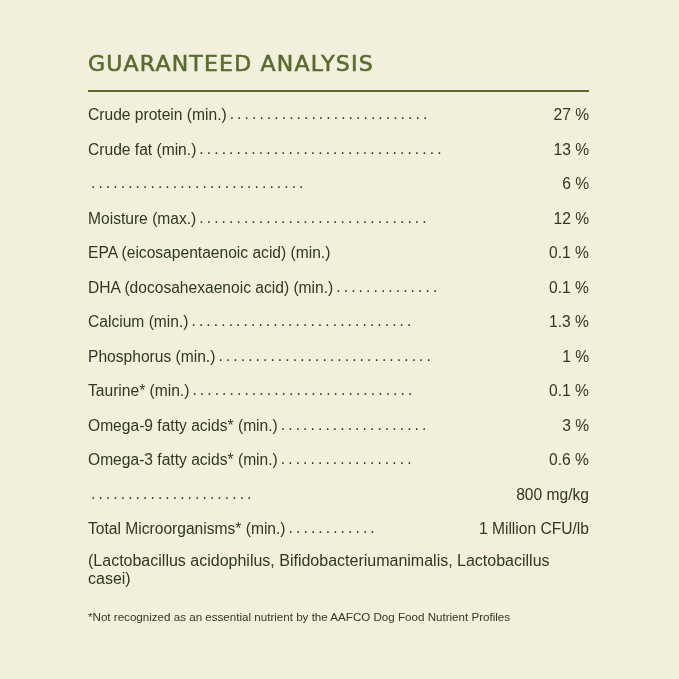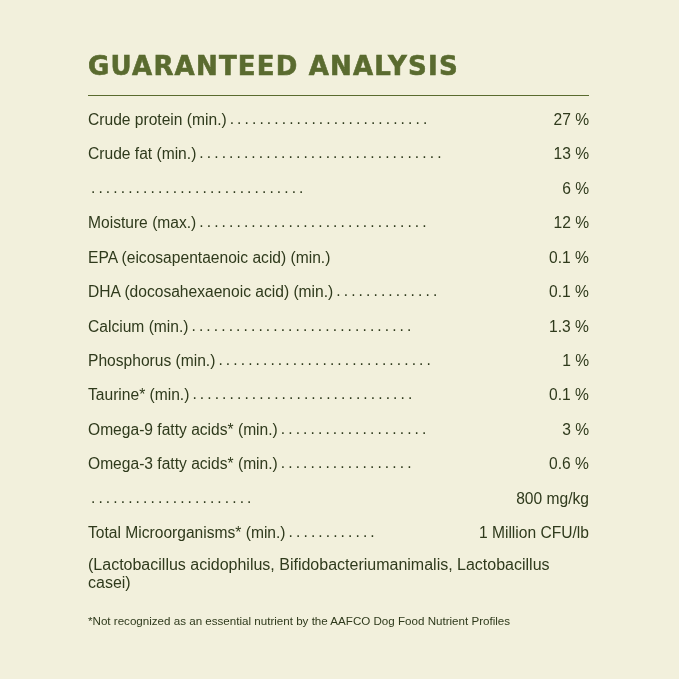--- a/index.html
+++ b/index.html
@@ -18,22 +18,22 @@
     left: 0;
     top: 0;
     width: 679px;
     height: 679px;
     background: #f2f0dc;
     box-sizing: border-box;
     padding: 52px 88px 0 88px;
   }
   .ga-title {
     font-family: "DejaVu Sans", sans-serif;
-    font-weight: bold;
-    font-size: 26px;
+    font-weight: normal;
+    font-size: 22px;
     letter-spacing: 1.2px;
     color: #5a6b2f;
     text-transform: uppercase;
     margin: 0 0 14px 0;
     line-height: 1.1;
     -webkit-text-stroke: 0.6px #5a6b2f;
   }
   .rule {
     height: 1.5px;
     background: #5a6b2f;

